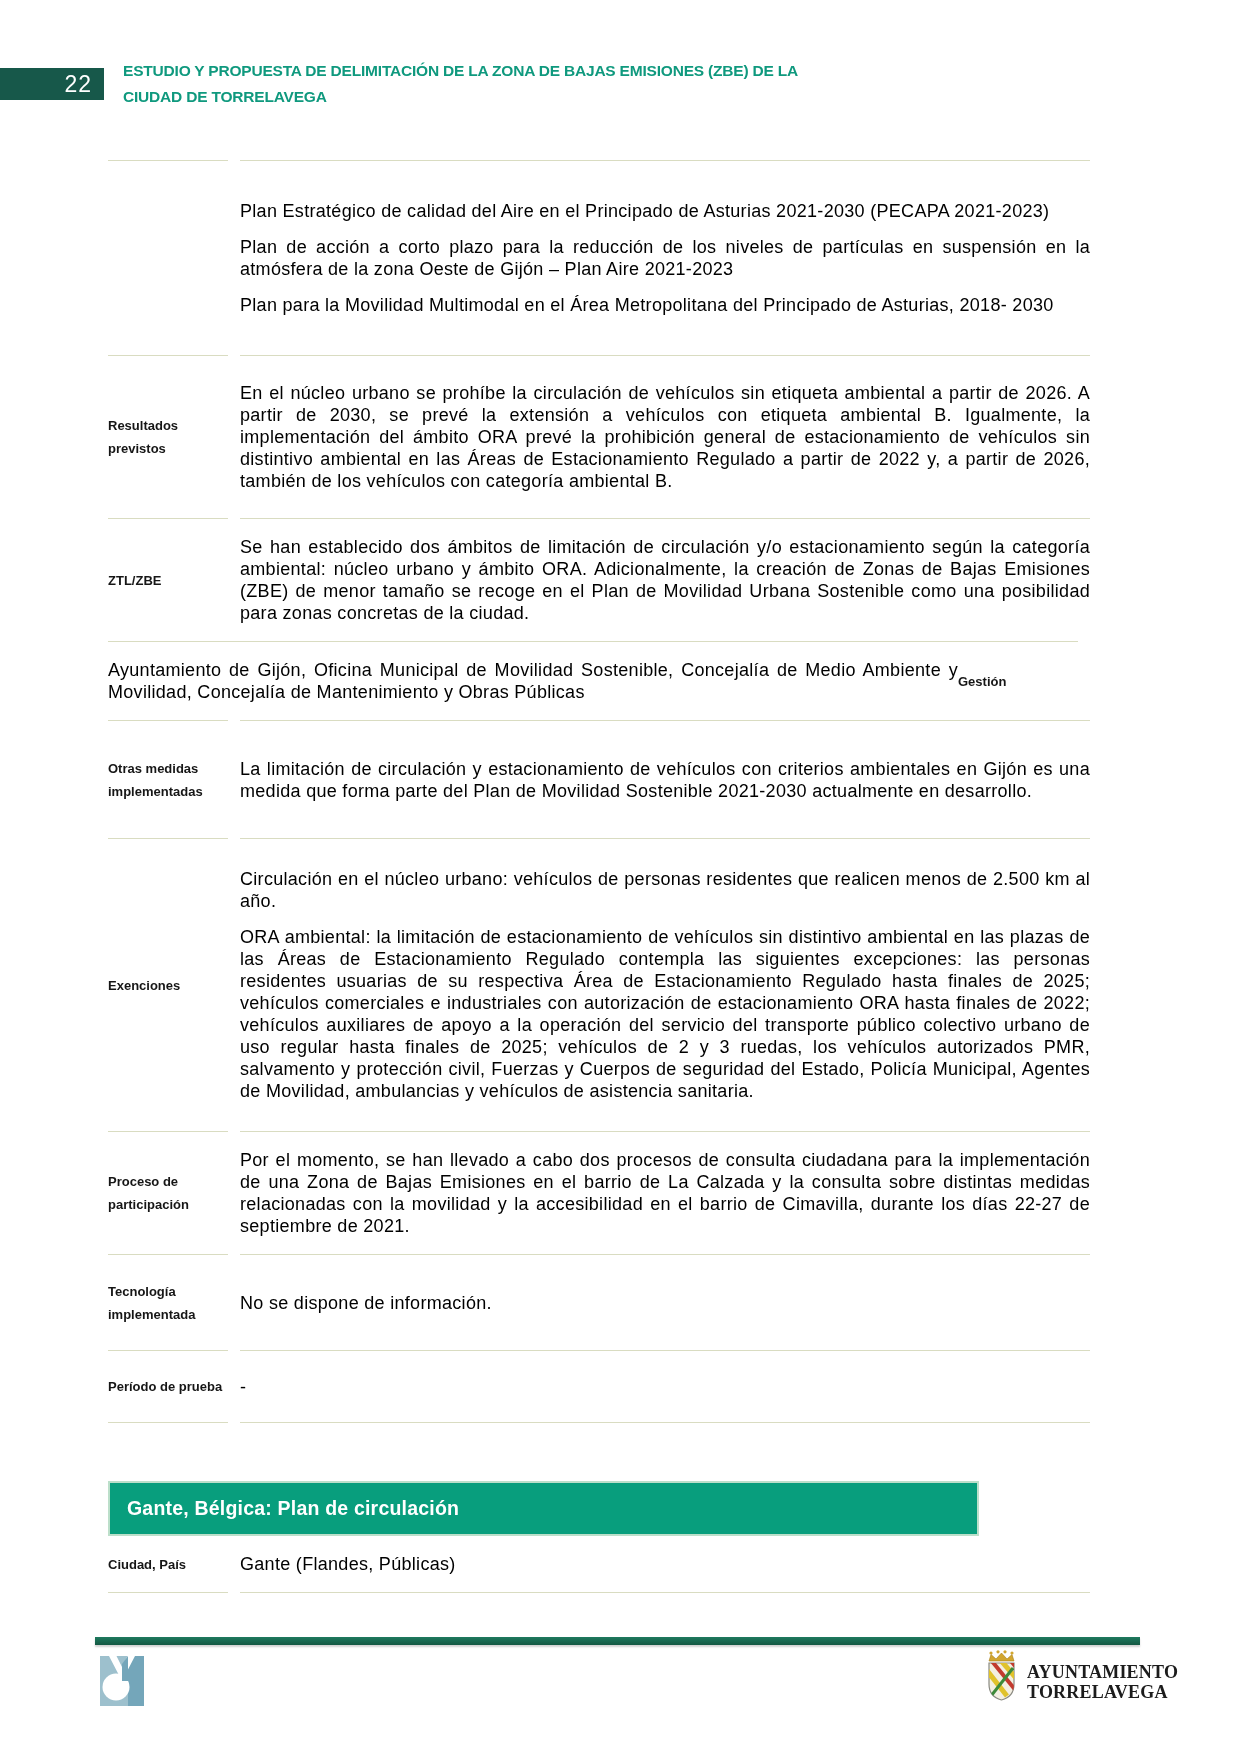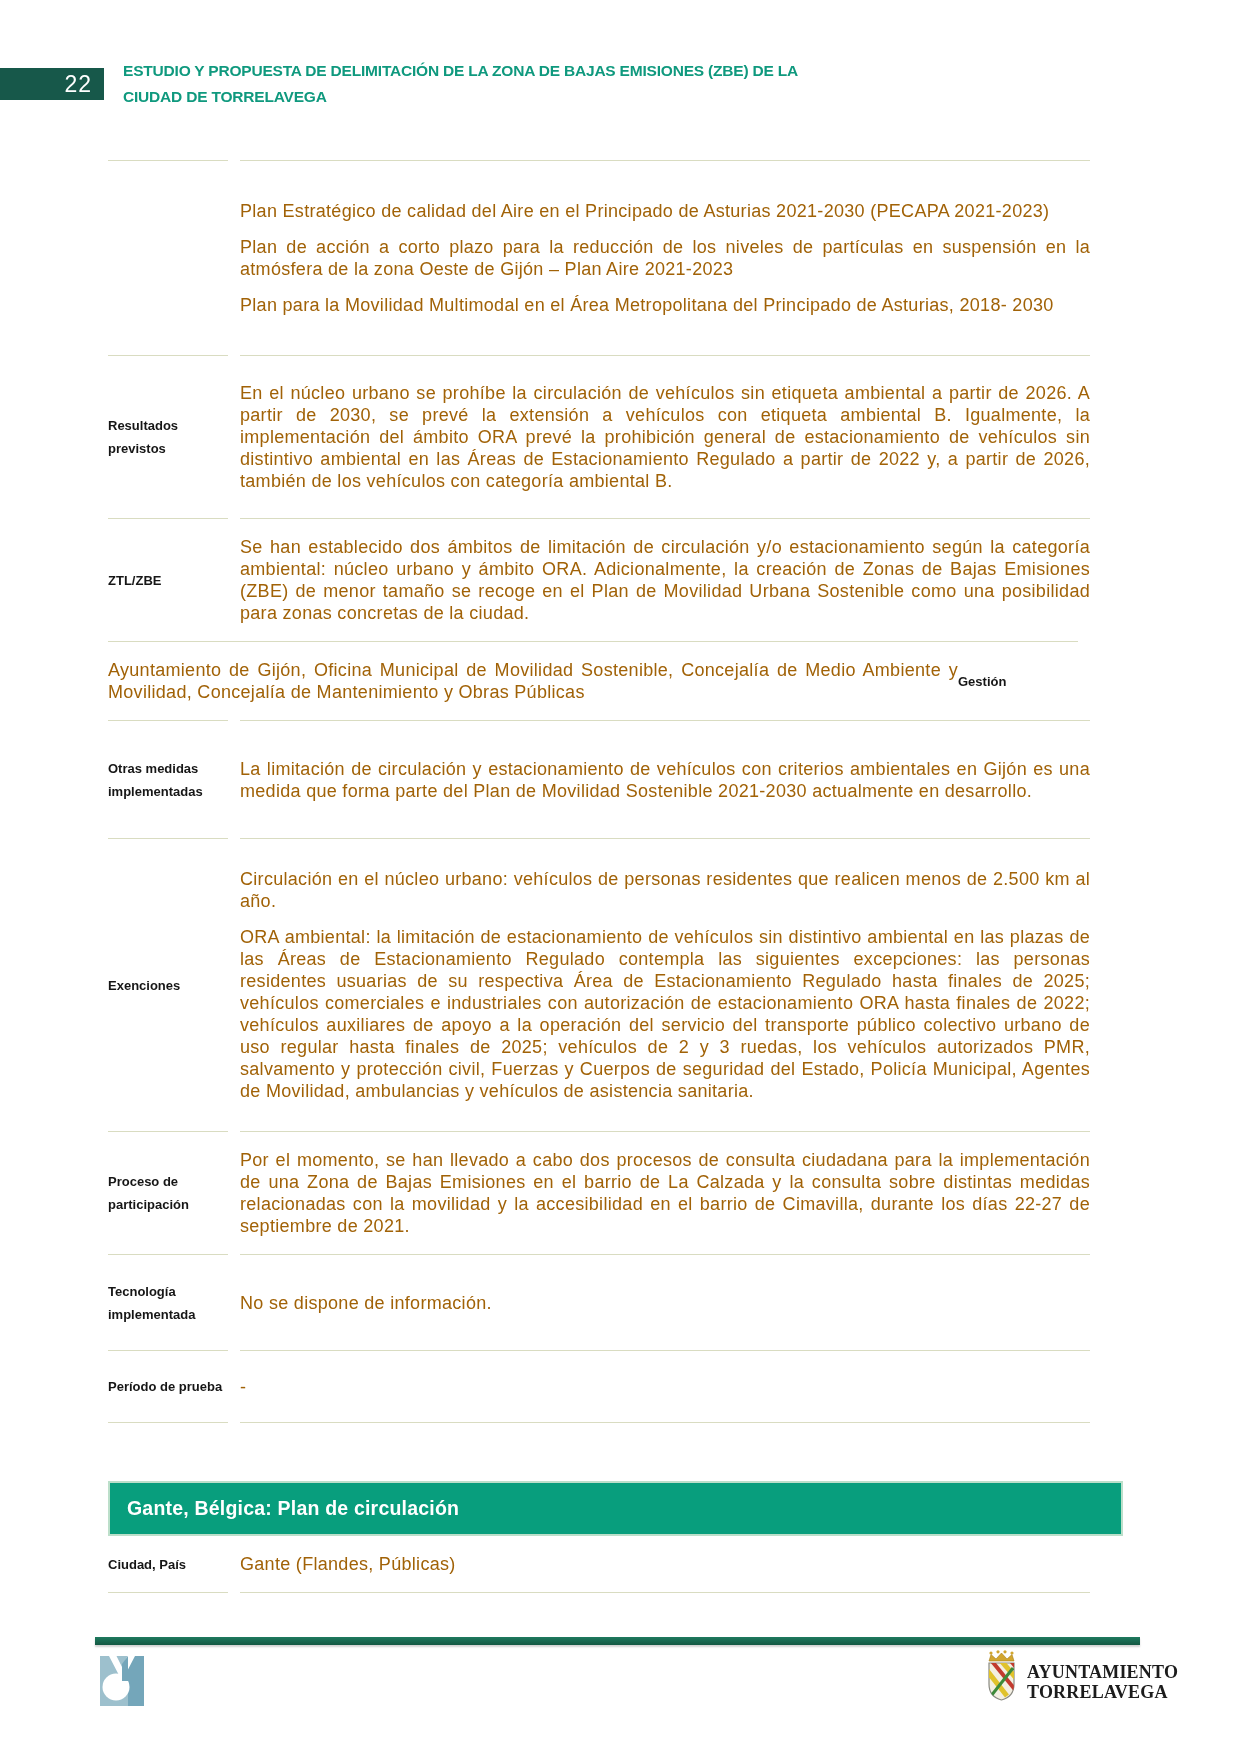--- a/index.html
+++ b/index.html
@@ -26,39 +26,39 @@
   
   .content{position:absolute;left:108px;top:160px;width:982px;}
   .trow{display:flex;}
   .cell{border-top:1px solid #d9dcc1;box-sizing:border-box;
         display:flex;flex-direction:column;justify-content:center;}
   .label-cell{
     width:120px;margin-right:12px;flex:0 0 120px;
     font-weight:bold;color:#161616;font-size:13px;line-height:23px;
     overflow-wrap:break-word;word-break:break-word;
   }
-  .content-cell{flex:1;color:#a16207;font-size:18px;line-height:22px;
+  .content-cell{flex:1;color:#000000;font-size:18px;line-height:22px;
     letter-spacing:0.3px;padding:10px 0;}
   .content-cell p{margin:7px 0;text-align:justify;}
   .table-end .cell{height:0;padding:0;}
   
   .t1 .r0{min-height:195px}
   .t1 .r1{min-height:163px}
   .t1 .r2{min-height:115px}
   .t1 .r3{min-height:76px}
   .t1 .r4{min-height:118px}
   .t1 .r5{min-height:293px}
   .t1 .r6{min-height:117px}
   .t1 .r7{min-height:96px}
   .t1 .r8{min-height:72px}
   .t2 .r0{min-height:46px}
   .t2 .cell{border-top:none;border-bottom:1px solid #d9dcc1;}
   
   .section-banner{
-    margin-top:58px;width:1015px;height:55px;box-sizing:border-box;
+    margin-top:58px;width:871px;height:55px;box-sizing:border-box;
     background:#089e7d;border:2px solid #bcdfca;
     display:flex;align-items:center;
     color:#ffffff;font-weight:bold;font-size:19.5px;letter-spacing:0.2px;
     padding-left:17px;
   }
   .t2{margin-top:0;}
   
   .footer-rule{
     position:absolute;left:95px;top:1637px;width:1045px;height:8px;
     background:linear-gradient(#1e7a5e,#145843);

